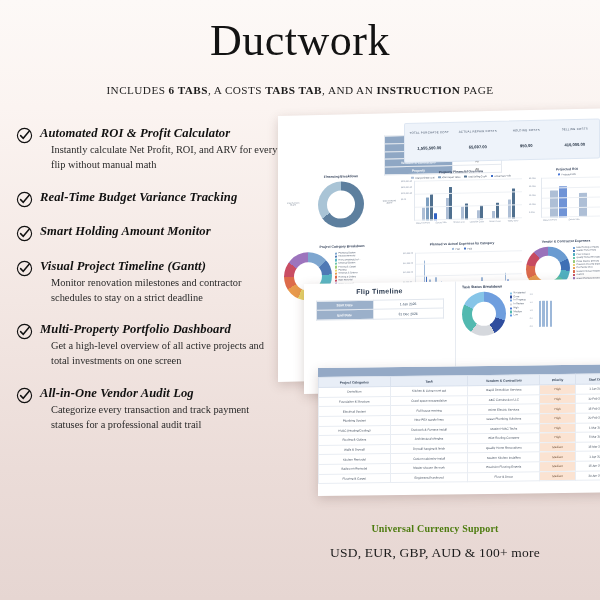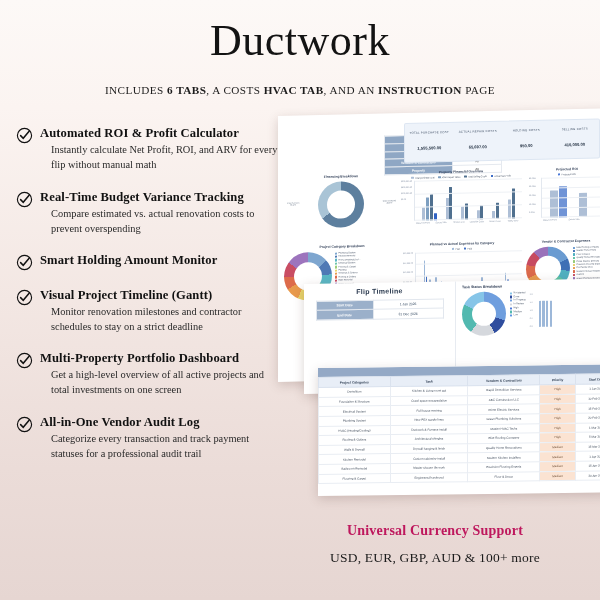--- a/index.html
+++ b/index.html
@@ -25,30 +25,30 @@
   
   #features {
     position:absolute; left:16px; top:126px; width:262px;
   }
   .feature { display:flex; gap:7px; margin-bottom:16.5px; }
   .chk { flex:0 0 17px; width:17px; height:17px; margin-top:1px; }
   .chk svg { display:block; }
   .ftxt { flex:1; }
   .fhead {
     font-size:12.6px; font-weight:700; color:#111; letter-spacing:0.1px;
-    line-height:1.15; font-family:"Liberation Serif", serif;
+    line-height:1.15; font-family:"Liberation Serif", serif;font-style:italic;
   }
   .fdesc {
     font-size:10.4px; color:#2a2a2a; line-height:1.42; margin-top:3px;
     padding-left:11px; font-family:"Liberation Serif", serif;
   }
 
   
   #ccy { position:absolute; left:280px; top:523px; width:310px; text-align:center; }
-  #ccy-title { font-size:14px; font-weight:700; color:#be185d; letter-spacing:0.2px; }
+  #ccy-title { font-size:10px; font-weight:700; color:#4d7c0f; letter-spacing:0.2px; }
   #ccy-sub { font-size:13.5px; color:#1b1b1b; margin-top:11px; letter-spacing:0.2px; }
 
   
   #shot { position:absolute; left:278px; top:116px; width:330px; height:400px; }
   .card {
     position:absolute; background:#fff;
     box-shadow:0 3px 11px rgba(90,60,55,.22);
     overflow:hidden; font-family:"Liberation Sans", sans-serif;
   }
   
@@ -115,21 +115,21 @@
   }
   .tbl td.pri { background:#fbe3d2; color:#6b4b31; }
 
   .mini-legend { font-size:2.2px; color:#4a5668; line-height:1.55; }
   .mini-legend div { display:flex; align-items:center; gap:1.2px; }
 </style>
 </head>
 <body>
 
 <div id="title">Ductwork</div>
-<div id="subtitle"><span>INCLUDES </span><b>6 TABS</b><span>, A COSTS </span><b>HVAC TAB</b><span>, AND AN </span><b>INSTRUCTION</b><span> PAGE</span></div>
+<div id="subtitle"><span>INCLUDES </span><b>6 TABS</b><span>, A COSTS </span><b>TABS TAB</b><span>, AND AN </span><b>INSTRUCTION</b><span> PAGE</span></div>
 
 <div id="features">
 
   <div class="feature">
     <span class="chk">
       <svg width="17" height="17" viewBox="0 0 24 24">
           <circle cx="12" cy="12" r="10" fill="none" stroke="#111" stroke-width="1.6"></circle>
           <path d="M6.5 12.2 L10.2 16 L18.5 6" fill="none" stroke="#111" stroke-width="2.1" stroke-linecap="round"></path>
         </svg>
     </span>
@@ -141,21 +141,20 @@
 
   <div class="feature">
     <span class="chk">
       <svg width="17" height="17" viewBox="0 0 24 24">
           <circle cx="12" cy="12" r="10" fill="none" stroke="#111" stroke-width="1.6"></circle>
           <path d="M6.5 12.2 L10.2 16 L18.5 6" fill="none" stroke="#111" stroke-width="2.1" stroke-linecap="round"></path>
         </svg>
     </span>
     <span class="ftxt">
       <div class="fhead">Real-Time Budget Variance Tracking</div>
-      <div class="fdesc">Compare estimated vs. actual renovation costs to prevent overspending</div>
     </span>
   </div>
 
   <div class="feature">
     <span class="chk">
       <svg width="17" height="17" viewBox="0 0 24 24">
           <circle cx="12" cy="12" r="10" fill="none" stroke="#111" stroke-width="1.6"></circle>
           <path d="M6.5 12.2 L10.2 16 L18.5 6" fill="none" stroke="#111" stroke-width="2.1" stroke-linecap="round"></path>
         </svg>
     </span>

